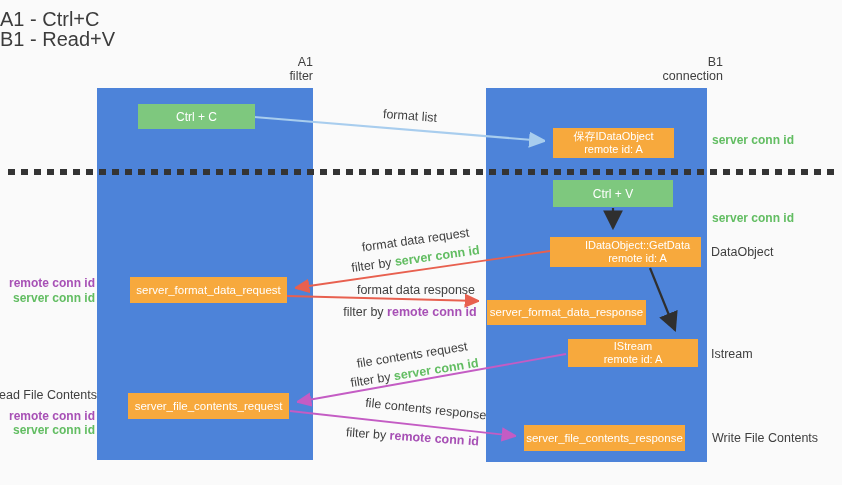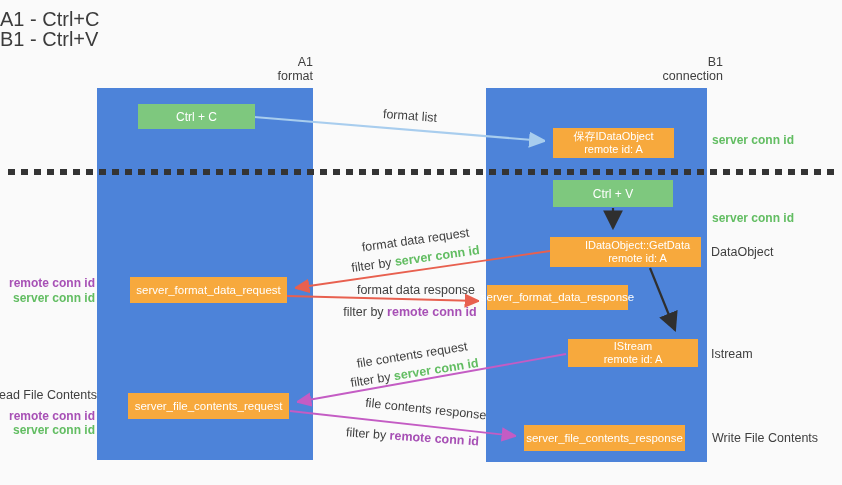--- a/index.html
+++ b/index.html
@@ -43,26 +43,26 @@
   .dark-label{color:#3f3f3f;font-size:12.5px;font-weight:normal;}
   svg.overlay{position:absolute;left:0;top:0;pointer-events:none;}
 </style>
 </head>
 <body>
 
 <div class="canvas">
 
   <div class="title">
     <div>A1 - Ctrl+C</div>
-    <div>B1 - Ctrl+V</div>
+    <div>B1 - Read+V</div>
   </div>
 
   <div class="col-header" style="left:97px;width:216px;">
     <div>A1</div>
-    <div>format</div>
+    <div>filter</div>
   </div>
   <div class="col-header" style="left:502px;width:221px;">
     <div>B1</div>
     <div>connection</div>
   </div>
 
   <div class="lifeline" style="left:97px;width:216px;"></div>
   <div class="lifeline" style="left:486px;width:221px;height:374px;"></div>
 
   <div class="divider"></div>
@@ -106,21 +106,21 @@
 
   <div class="node orange" style="left:550px;top:237px;width:127px;height:30px;padding-left:24px;">
     <span>IDataObject::GetData</span>
     <span>remote id: A</span>
   </div>
 
   <div class="node orange single" style="left:130px;top:277px;width:157px;height:26px;">
     <span>server_format_data_request</span>
   </div>
 
-  <div class="node orange single" style="left:487px;top:285px;width:141px;height:25px;">
+  <div class="node orange single" style="left:487px;top:300px;width:159px;height:25px;">
     <span>server_format_data_response</span>
   </div>
 
   <div class="node orange" style="left:568px;top:339px;width:130px;height:28px;">
     <span>IStream</span>
     <span>remote id: A</span>
   </div>
 
   <div class="node orange single" style="left:524px;top:425px;width:161px;height:26px;">
     <span>server_file_contents_response</span>

